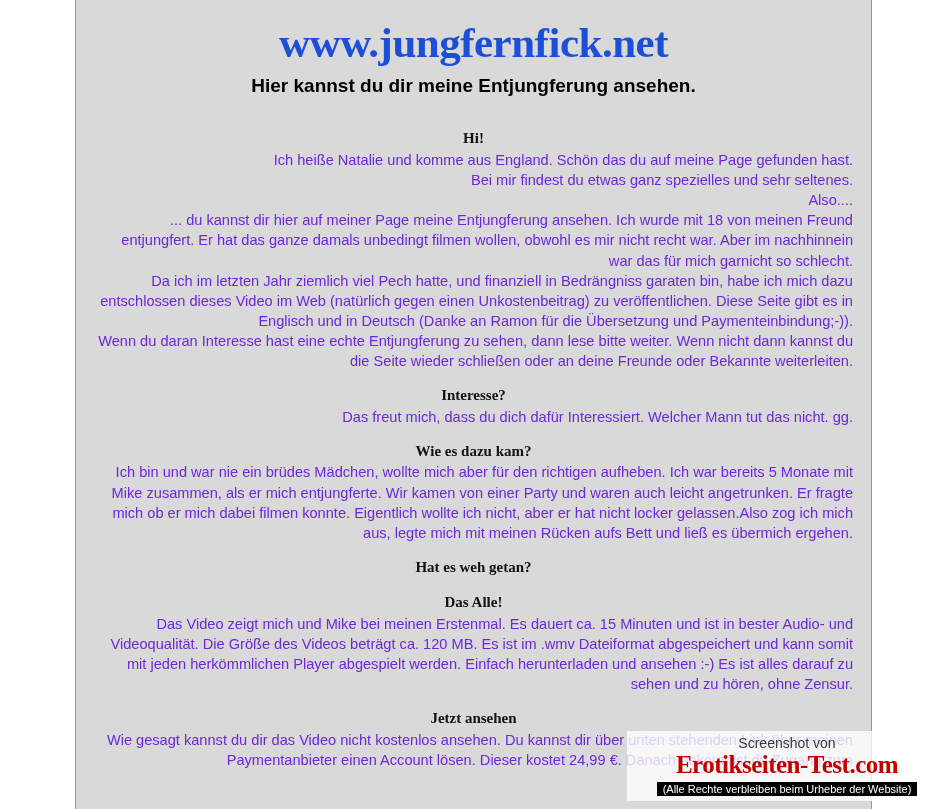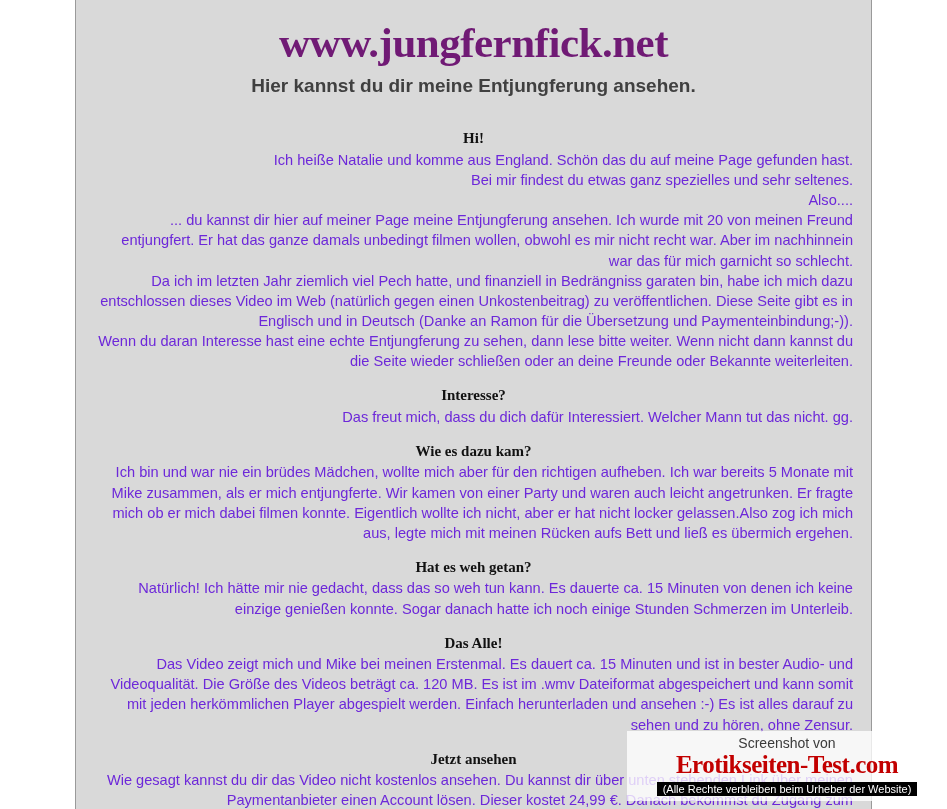--- a/index.html
+++ b/index.html
@@ -28,29 +28,29 @@
   }
   .content {
     padding: 0 18px;
     text-align: center;
   }
   .site-title {
     margin: 18px 0 0 0;
     font-family: "Liberation Serif", serif;
     font-size: 43px;
     font-weight: bold;
-    color: #701a75;
+    color: #1d4ed8;
     letter-spacing: -0.5px;
     line-height: 1.15;
   }
   .subtitle {
     margin: 8px 0 0 0;
     font-size: 19px;
     font-weight: bold;
-    color: #404040;
+    color: #000000;
   }
   .gap-large {
     height: 30px;
   }
   .para {
     font-size: 14.6px;
     color: #6d28d9;
     line-height: 1.38;
     margin: 0;
     text-align: right;
@@ -112,21 +112,21 @@
     <h1 class="site-title">www.jungfernfick.net</h1>
     <h2 class="subtitle">Hier kannst du dir meine Entjungferung ansehen.</h2>
 
     <div class="gap-large"></div>
 
     <div class="block">
       <p class="heading">Hi!</p>
       <p class="para">Ich heiße Natalie und komme aus England. Schön das du auf meine Page gefunden hast.</p>
       <p class="para">Bei mir findest du etwas ganz spezielles und sehr seltenes.</p>
       <p class="para">Also....</p>
-      <p class="para">... du kannst dir hier auf meiner Page meine Entjungferung ansehen. Ich wurde mit 20 von meinen Freund entjungfert. Er hat das ganze damals unbedingt filmen wollen, obwohl es mir nicht recht war. Aber im nachhinnein war das für mich garnicht so schlecht.</p>
+      <p class="para">... du kannst dir hier auf meiner Page meine Entjungferung ansehen. Ich wurde mit 18 von meinen Freund entjungfert. Er hat das ganze damals unbedingt filmen wollen, obwohl es mir nicht recht war. Aber im nachhinnein war das für mich garnicht so schlecht.</p>
       <p class="para">Da ich im letzten Jahr ziemlich viel Pech hatte, und finanziell in Bedrängniss garaten bin, habe ich mich dazu entschlossen dieses Video im Web (natürlich gegen einen Unkostenbeitrag) zu veröffentlichen. Diese Seite gibt es in Englisch und in Deutsch (Danke an Ramon für die Übersetzung und Paymenteinbindung;-)).</p>
       <p class="para">Wenn du daran Interesse hast eine echte Entjungferung zu sehen, dann lese bitte weiter. Wenn nicht dann kannst du die Seite wieder schließen oder an deine Freunde oder Bekannte weiterleiten.</p>
     </div>
 
     <div class="spacer-sm"></div>
 
     <div class="block">
       <p class="heading">Interesse?</p>
       <p class="para">Das freut mich, dass du dich dafür Interessiert. Welcher Mann tut das nicht. gg.</p>
     </div>
@@ -135,21 +135,20 @@
 
     <div class="block">
       <p class="heading">Wie es dazu kam?</p>
       <p class="para">Ich bin und war nie ein brüdes Mädchen, wollte mich aber für den richtigen aufheben. Ich war bereits 5 Monate mit Mike zusammen, als er mich entjungferte. Wir kamen von einer Party und waren auch leicht angetrunken. Er fragte mich ob er mich dabei filmen konnte. Eigentlich wollte ich nicht, aber er hat nicht locker gelassen.Also zog ich mich aus, legte mich mit meinen Rücken aufs Bett und ließ es übermich ergehen.</p>
     </div>
 
     <div class="spacer-sm"></div>
 
     <div class="block">
       <p class="heading">Hat es weh getan?</p>
-      <p class="para">Natürlich! Ich hätte mir nie gedacht, dass das so weh tun kann. Es dauerte ca. 15 Minuten von denen ich keine einzige genießen konnte. Sogar danach hatte ich noch einige Stunden Schmerzen im Unterleib.</p>
     </div>
 
     <div class="spacer-sm"></div>
 
     <div class="block">
       <p class="heading">Das Alle!</p>
       <p class="para">Das Video zeigt mich und Mike bei meinen Erstenmal. Es dauert ca. 15 Minuten und ist in bester Audio- und Videoqualität. Die Größe des Videos beträgt ca. 120 MB. Es ist im .wmv Dateiformat abgespeichert und kann somit mit jeden herkömmlichen Player abgespielt werden. Einfach herunterladen und ansehen :-) Es ist alles darauf zu sehen und zu hören, ohne Zensur.</p>
     </div>
 
     <div class="spacer-sm"></div>

